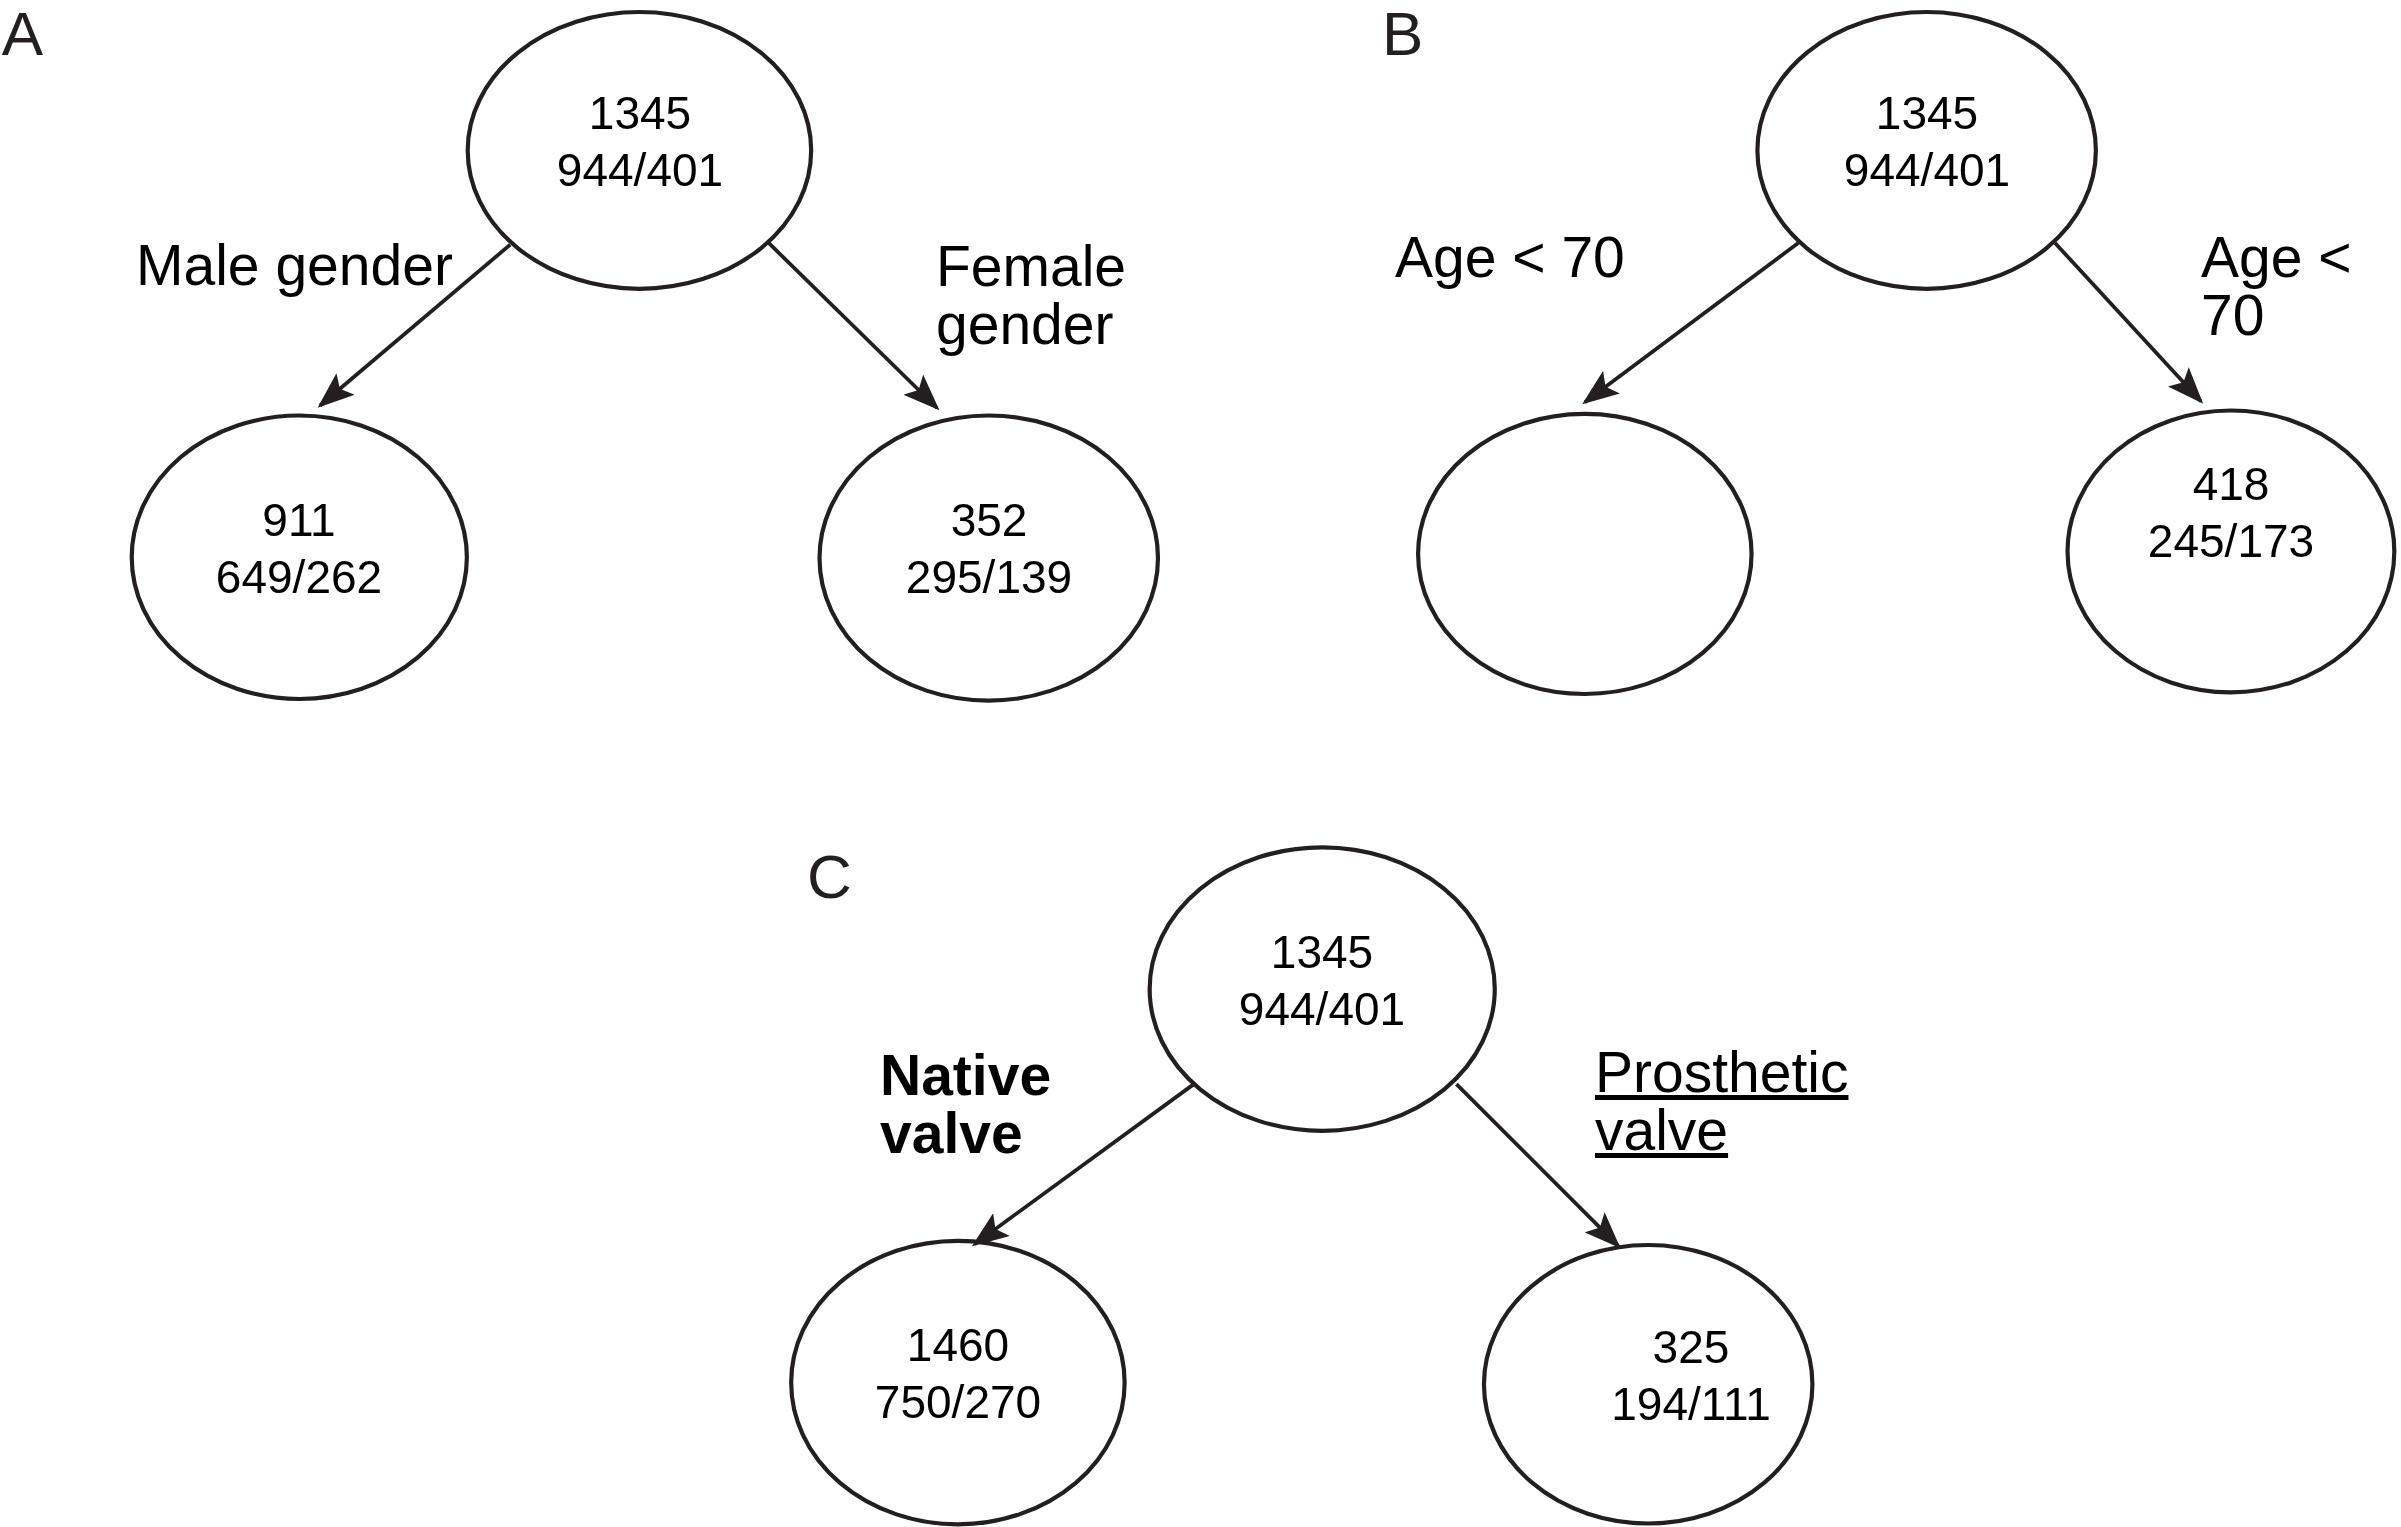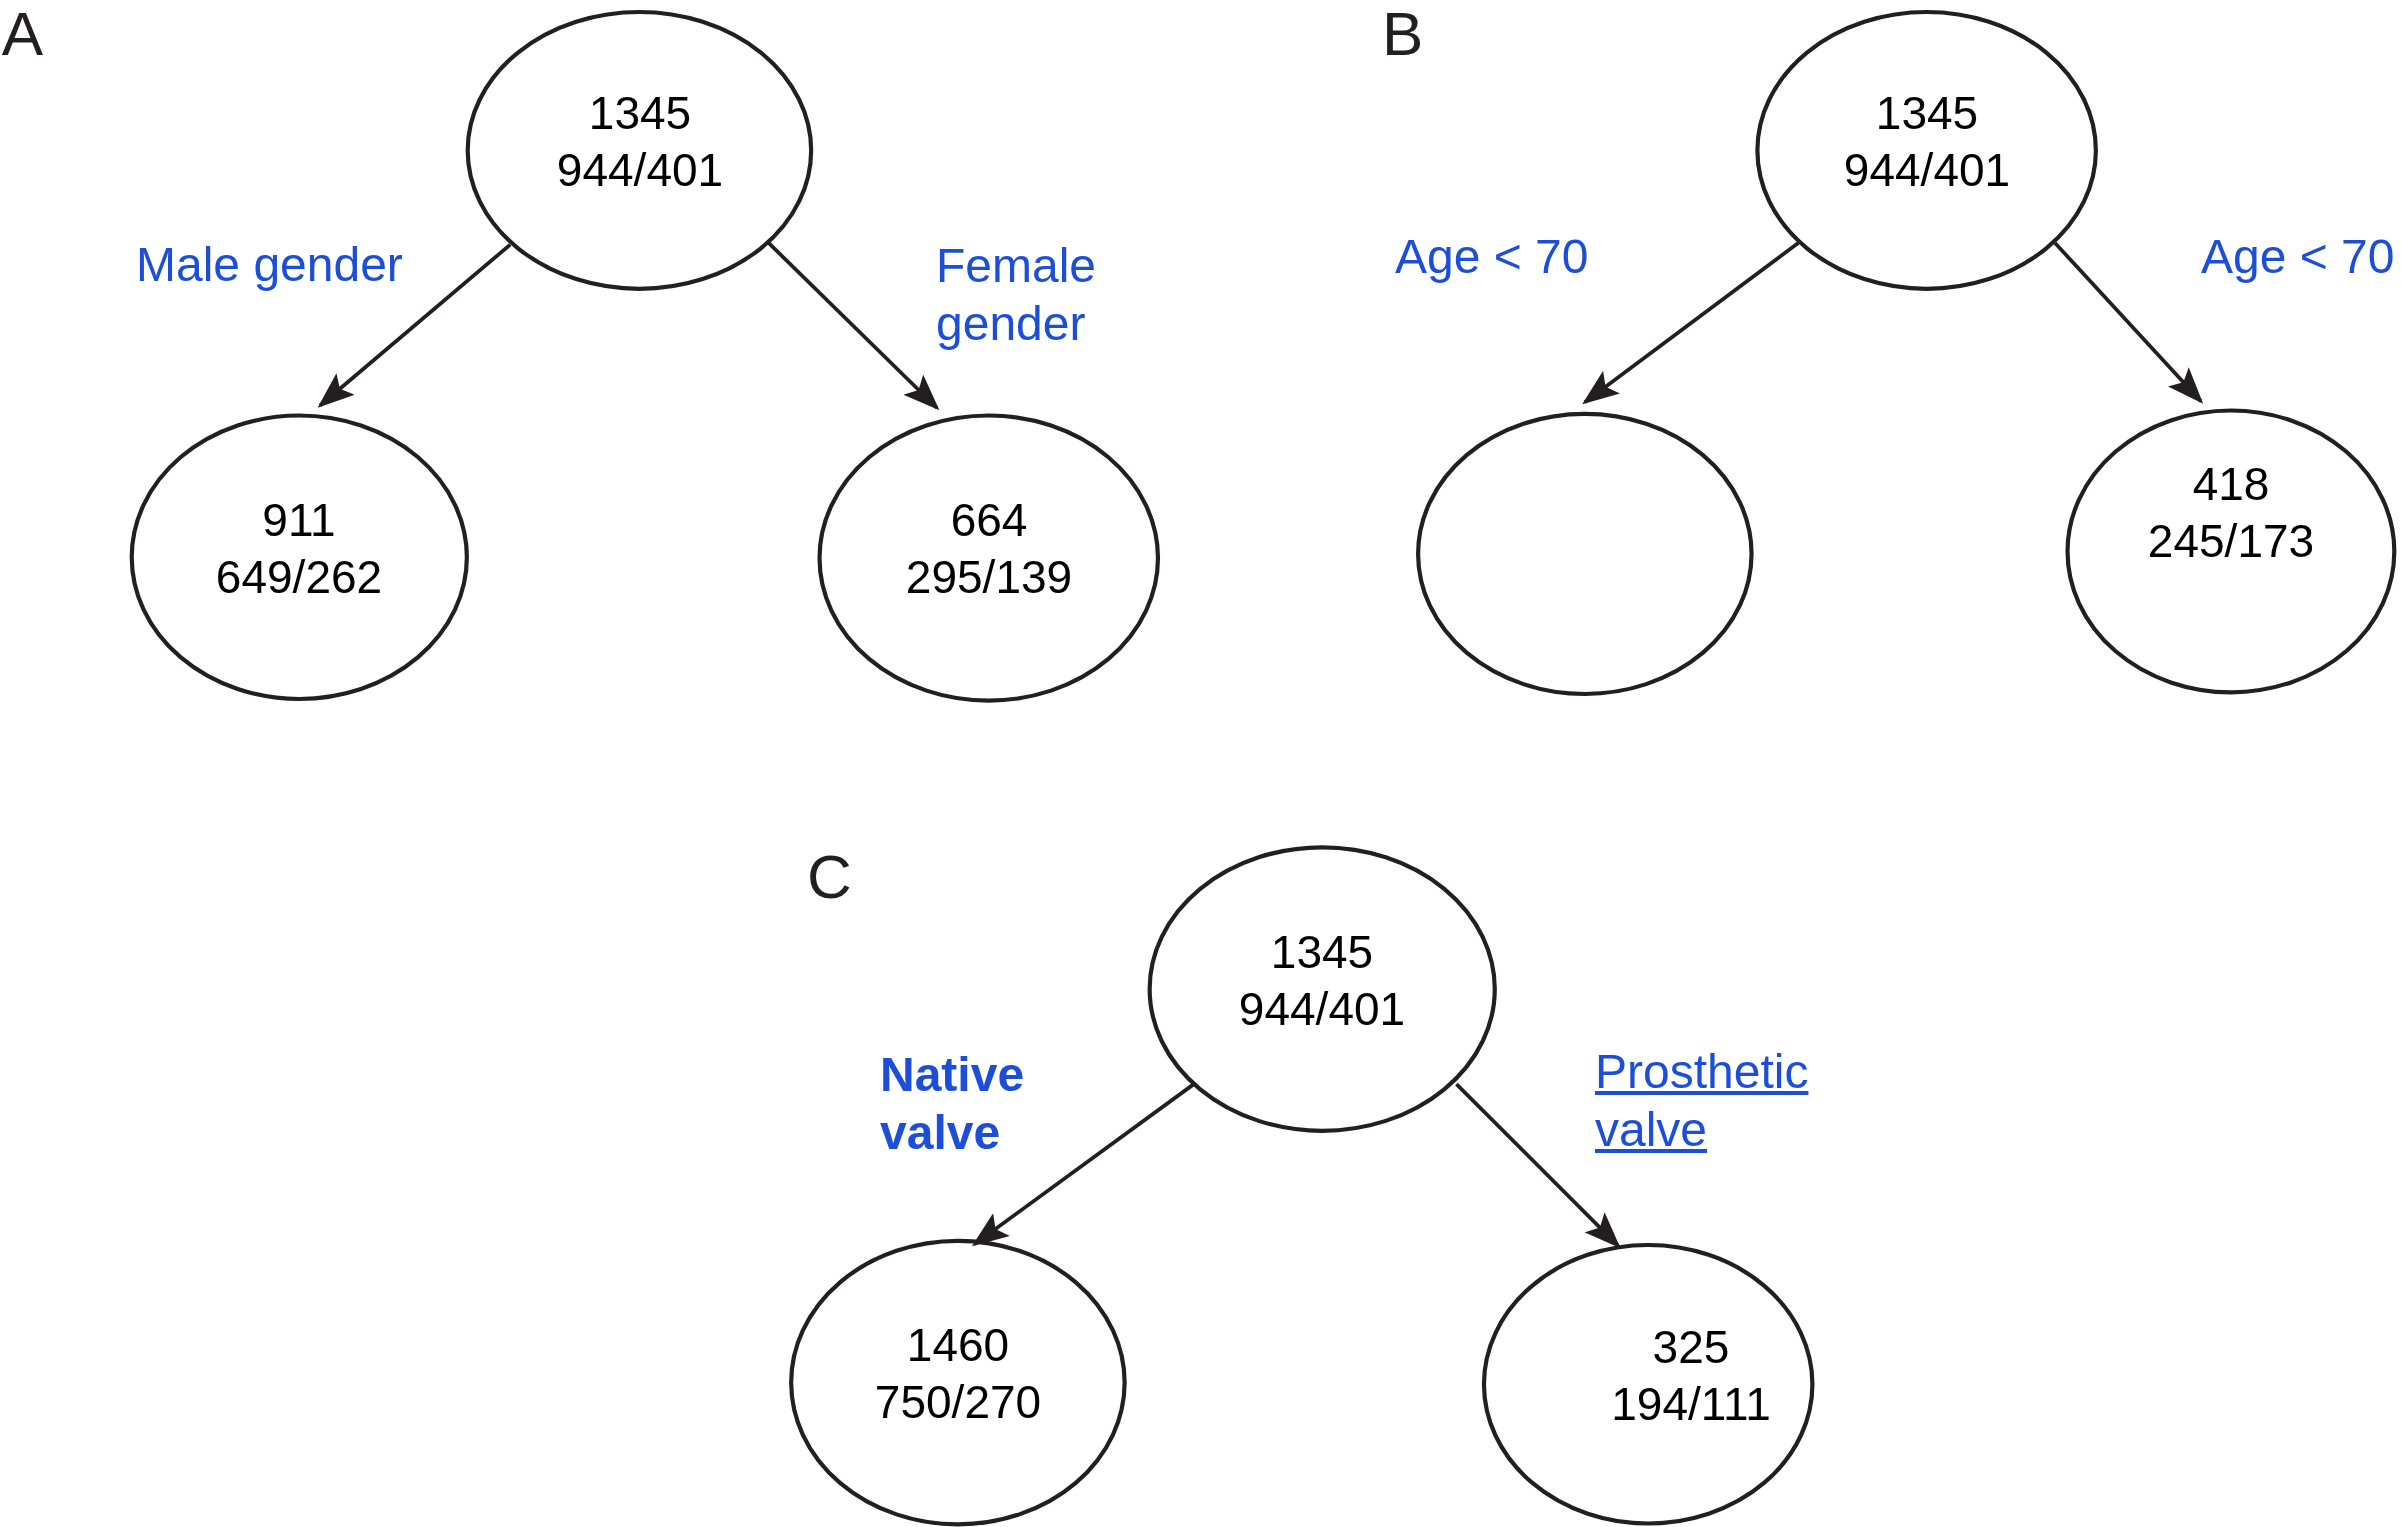--- a/index.html
+++ b/index.html
@@ -34,23 +34,23 @@
     position: absolute;
     transform: translate(-50%, -50%);
     text-align: center;
     font-size: 46px;
     line-height: 57px;
     color: #000000;
     white-space: nowrap;
   }
   .edge-label {
     position: absolute;
-    font-size: 48px;
+    font-size: 57px;
     line-height: 58px;
-    color: #1d4ed8;
+    color: #000000;
     white-space: pre-line;
     text-align: left;
   }
   svg .node-ellipse {
     fill: none;
     stroke: #231f20;
     stroke-width: 5;
   }
   svg .edge-arrow {
     stroke: #231f20;
@@ -98,21 +98,21 @@
 
   <div class="edge-label" style="left:136px; top:236px;">Male gender</div>
   <div class="edge-label" style="left:936px; top:237px;">Female
 gender</div>
 
   <div class="node-text" style="left:299px; top:549px;">
     <div>911</div>
     <div>649/262</div>
   </div>
   <div class="node-text" style="left:989px; top:549px;">
-    <div>664</div>
+    <div>352</div>
     <div>295/139</div>
   </div>
 
   <div class="panel-letter" style="left:1382px; top:2.5px;">B</div>
 
   <div class="node-text" style="left:1927px; top:142px;">
     <div>1345</div>
     <div>944/401</div>
   </div>
 

